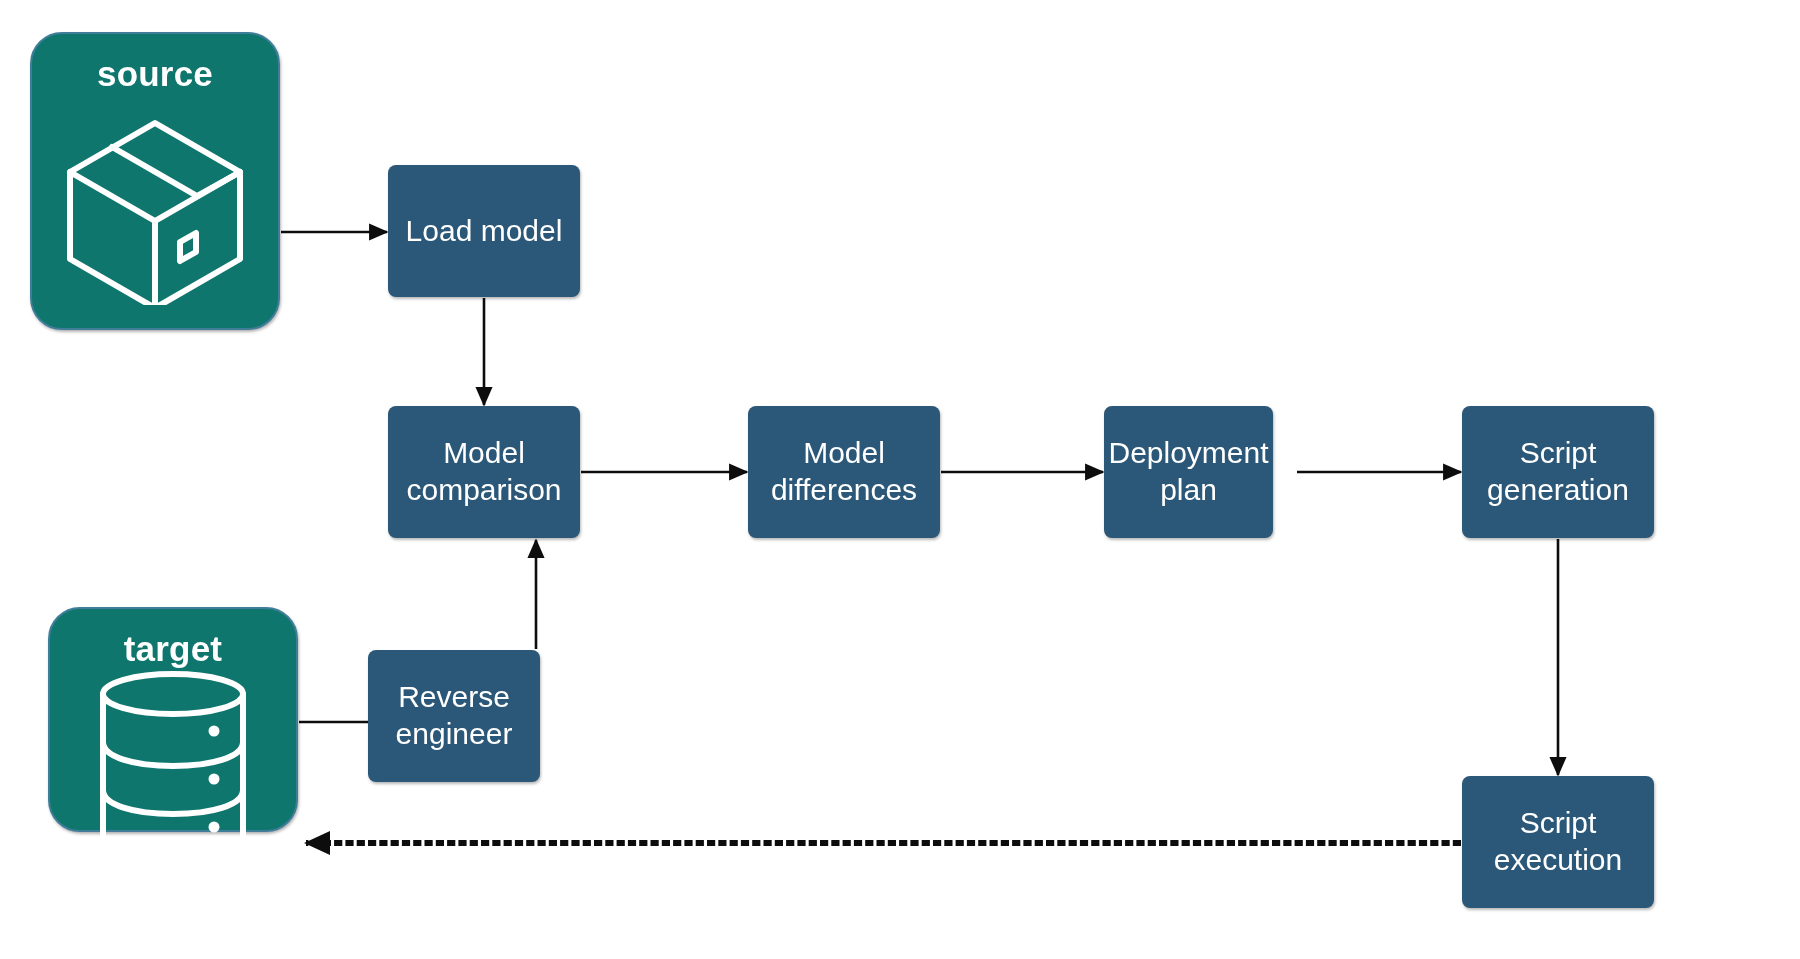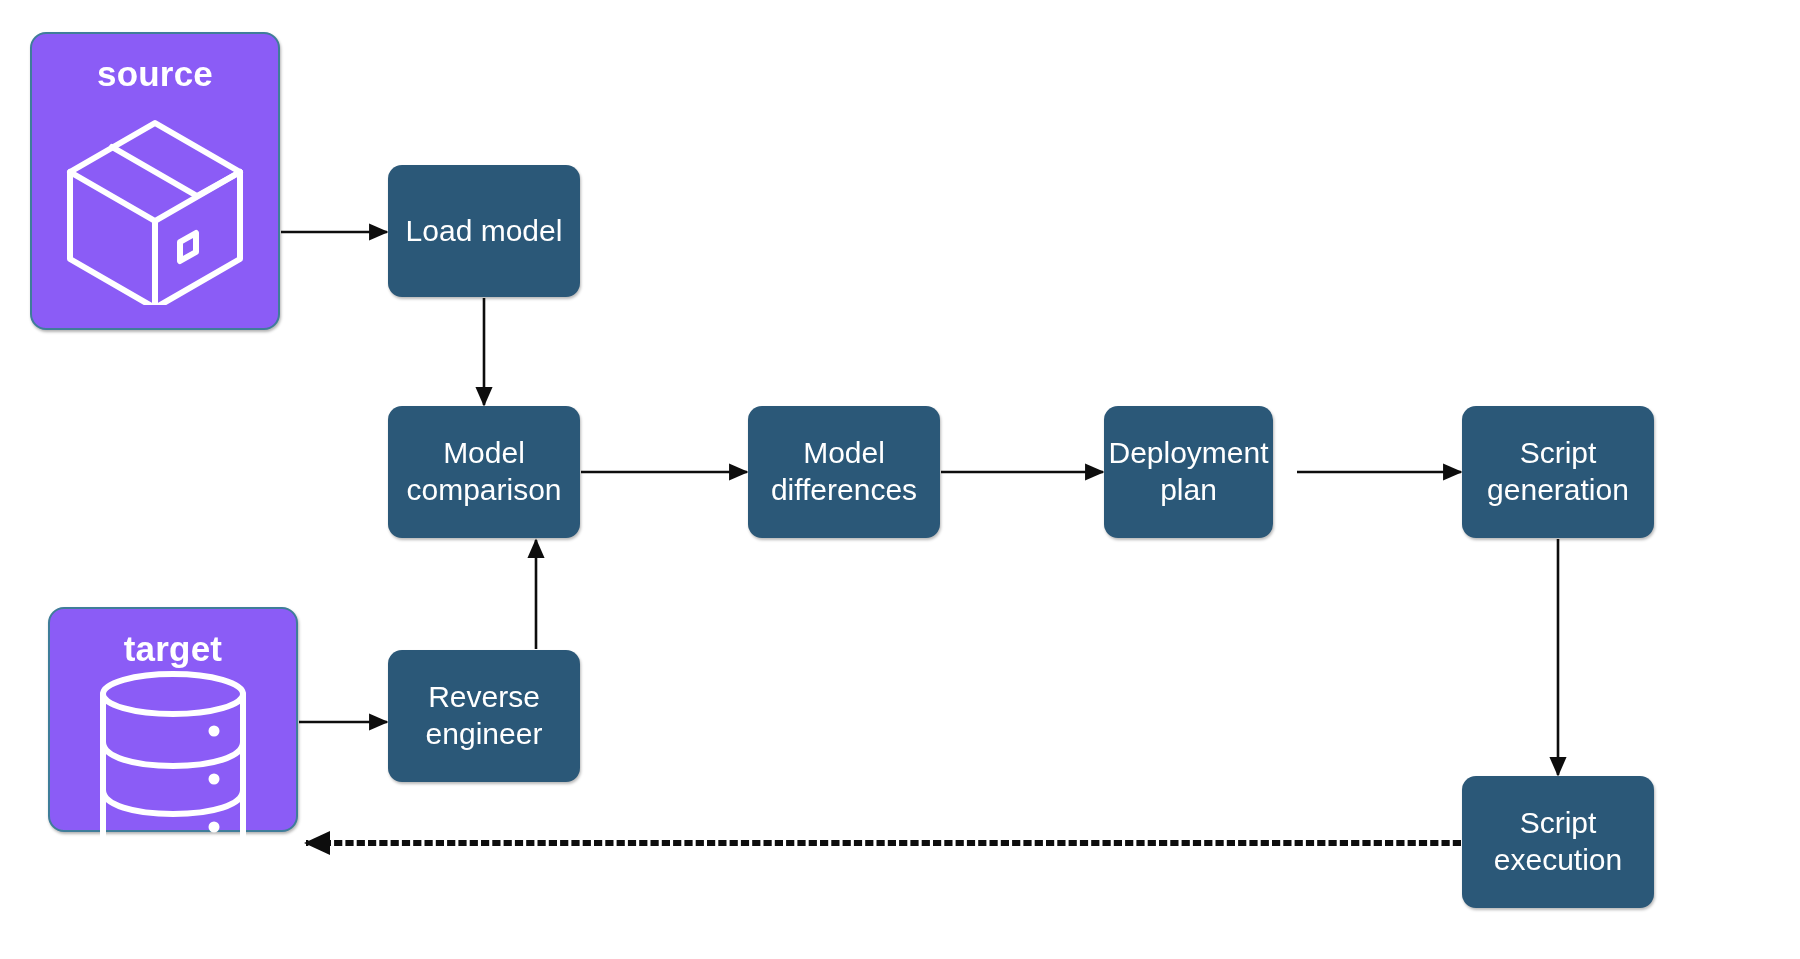--- a/index.html
+++ b/index.html
@@ -23,23 +23,23 @@
     left: 0;
     top: 0;
     width: 1800px;
     height: 959px;
     pointer-events: none;
   }
 
   
   .endpoint {
     position: absolute;
-    background: #8b5cf6;
+    background: #0f766e;
     border: 2px solid #3f7d99;
-    border-radius: 16px;
+    border-radius: 32px;
     box-sizing: border-box;
     box-shadow: 1px 2px 3px rgba(0,0,0,0.30);
     display: flex;
     flex-direction: column;
     align-items: center;
   }
   .endpoint-label {
     color: #ffffff;
     font-weight: bold;
     font-size: 35px;
@@ -53,21 +53,21 @@
     display: flex;
     align-items: center;
     justify-content: center;
     width: 100%;
   }
 
   
   .process {
     position: absolute;
     background: #2b5878;
-    border-radius: 14px;
+    border-radius: 8px;
     box-sizing: border-box;
     box-shadow: 1px 2px 3px rgba(0,0,0,0.28);
     display: flex;
     align-items: center;
     justify-content: center;
     text-align: center;
   }
   .process-label {
     color: #ffffff;
     font-size: 30px;
@@ -166,21 +166,21 @@
   <div class="process" style="left:1104px; top:406px; width:169px; height:132px;">
     <span class="process-label">Deployment
 plan</span>
   </div>
 
   <div class="process" style="left:1462px; top:406px; width:192px; height:132px;">
     <span class="process-label">Script
 generation</span>
   </div>
 
-  <div class="process" style="left:388px; top:650px; width:192px; height:132px;">
+  <div class="process" style="left:368px; top:650px; width:172px; height:132px;">
     <span class="process-label">Reverse
 engineer</span>
   </div>
 
   <div class="process" style="left:1462px; top:776px; width:192px; height:132px;">
     <span class="process-label">Script
 execution</span>
   </div>
 
 </div>

